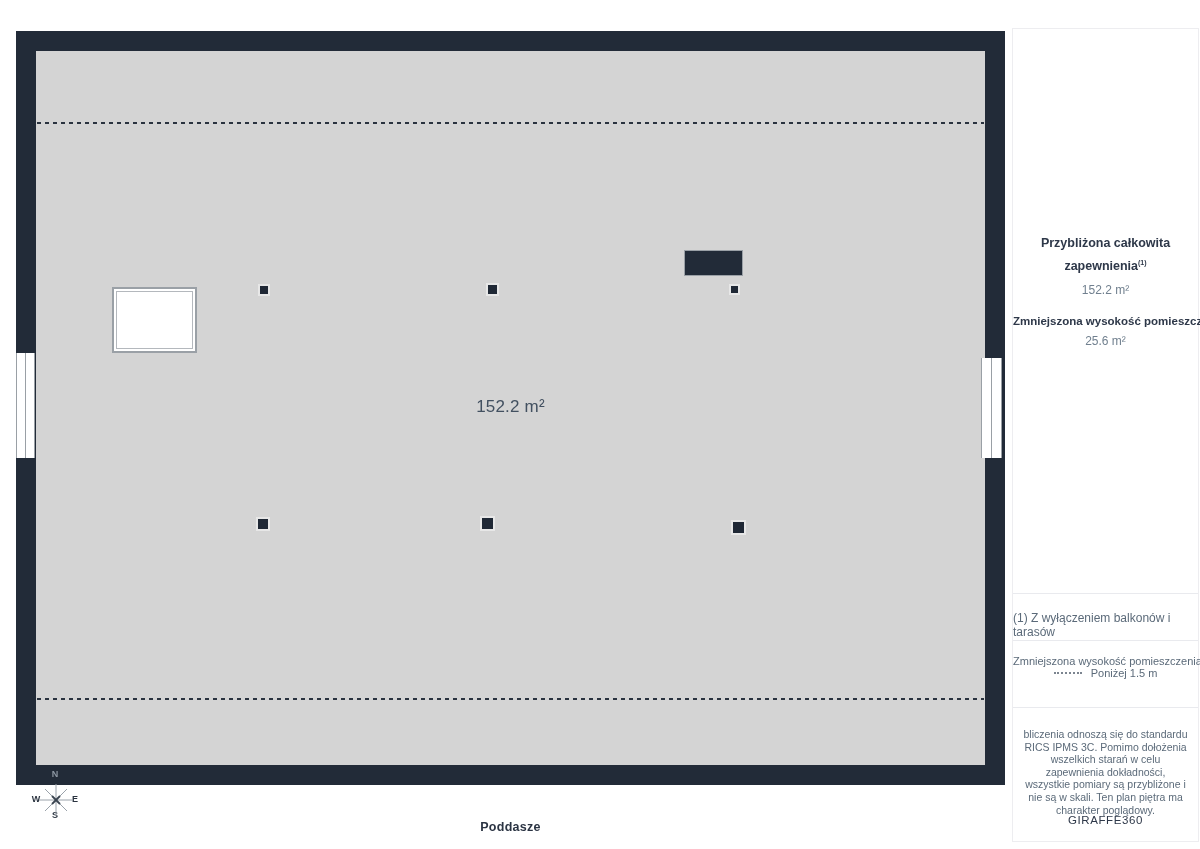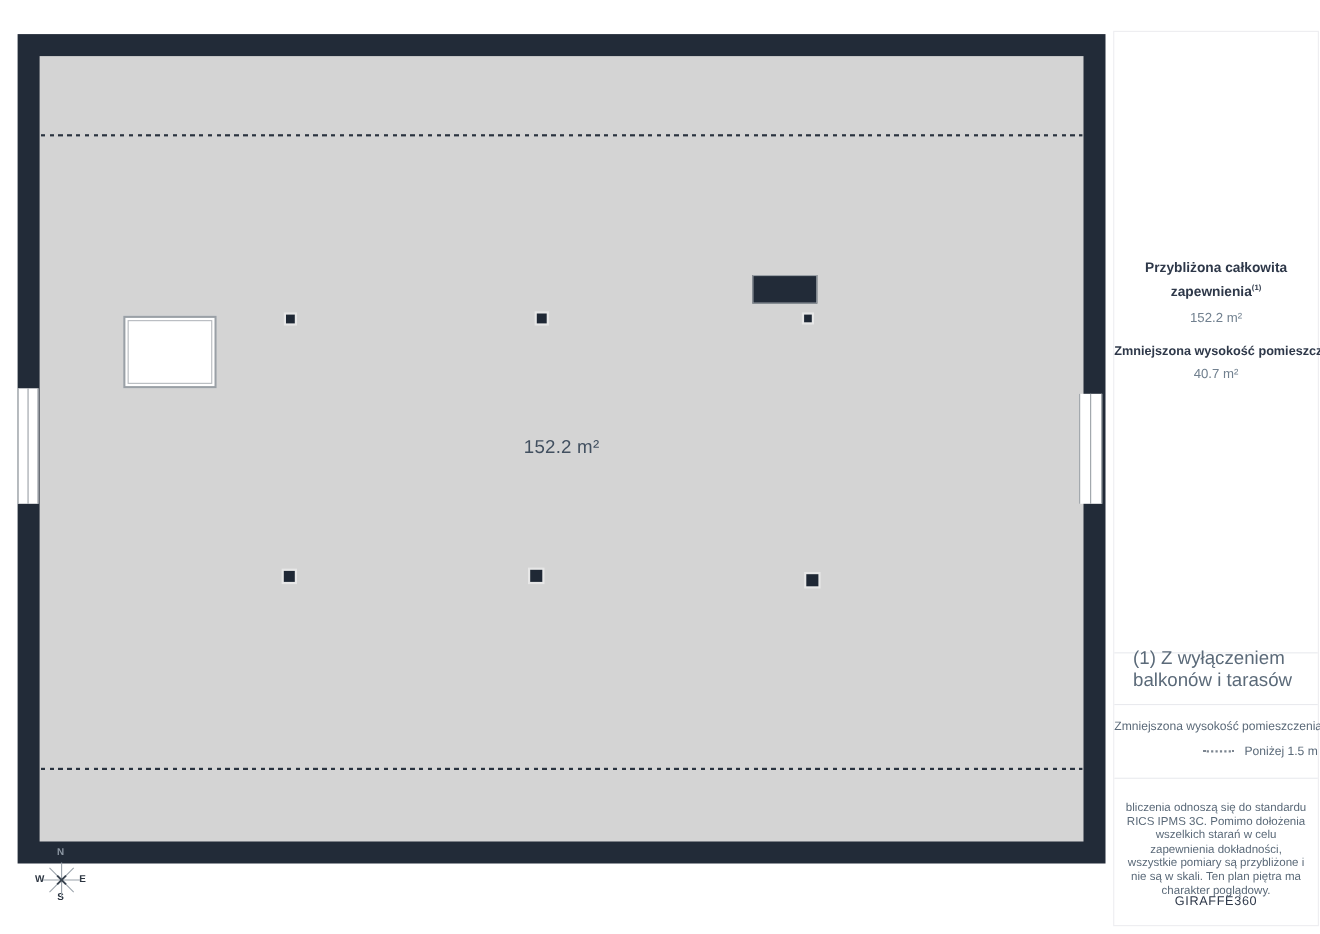--- a/index.html
+++ b/index.html
@@ -54,26 +54,26 @@
   .sidebar{position:absolute;left:1012px;top:28px;width:187px;height:814px;background:#fff;
         border:1px solid #ededf0;box-sizing:border-box;}
   .sb-divider{position:absolute;left:0;right:0;height:1px;background:#e9eaee;}
   .div-1{top:564px;} .div-2{top:611px;} .div-3{top:678px;}
 
   .sb-info{position:absolute;top:205px;left:0;right:0;text-align:center;}
   .sb-title{font-size:12.5px;font-weight:700;color:#2e3849;line-height:19px;padding:0 18px;}
   .sb-title sup{font-size:7px;}
   .sb-value{font-size:12px;color:#71808f;margin-top:7px;}
   .sb-heading2{font-size:11.5px;font-weight:700;color:#2e3849;margin-top:18px;white-space:nowrap;}
-  .sb-note{position:absolute;top:556px;height:47px;left:0;right:0;display:flex;
-        align-items:center;justify-content:center;font-size:17px;color:#5b6a79;margin-left:17px;}
+  .sb-note{position:absolute;top:572px;height:47px;left:0;right:0;display:flex;
+        align-items:center;justify-content:center;font-size:12px;color:#5b6a79;}
   .sb-legend{position:absolute;top:611px;height:67px;left:0;right:0;text-align:center;
         font-size:11px;color:#5b6a79;}
   .sb-legend-heading{margin-top:15px;white-space:nowrap;}
-  .sb-legend-row{margin-top:10px;display:flex;align-items:center;justify-content:flex-end;}
+  .sb-legend-row{display:flex;align-items:center;justify-content:center;}
   .legend-dash{display:inline-block;width:28px;height:0;border-top:2px dotted #7c8590;margin-right:9px;}
   .sb-disclaimer{position:absolute;top:678px;bottom:0;left:0;right:0;}
   .sb-disclaimer p{margin:21px 10px 0;font-size:10.5px;line-height:12.6px;color:#5b6a79;text-align:center;}
   .sb-logo{position:absolute;bottom:15px;left:0;right:0;text-align:center;font-size:11.5px;
         color:#2e3849;letter-spacing:.6px;}
   .sb-logo b{font-weight:400;}
 </style>
 </head>
 <body>
 
@@ -120,30 +120,31 @@
         <line x1="8" y1="8" x2="30" y2="30"></line>
         <line x1="8" y1="30" x2="30" y2="8"></line>
       </g>
       <g stroke="#39434f" stroke-width="1.8">
         <line x1="15" y1="15" x2="23" y2="23"></line>
         <line x1="15" y1="23" x2="23" y2="15"></line>
       </g>
     </svg>
   </div>
 
+  <div class="floor-label">Poddasze</div>
 
   <div class="sidebar">
 
     <div class="sb-info">
       <div class="sb-title">
         <span>Przybliżona całkowita zapewnienia</span><sup>(1)</sup>
       </div>
       <div class="sb-value">152.2 m²</div>
       <div class="sb-heading2">Zmniejszona wysokość pomieszczenia</div>
-      <div class="sb-value">40.7 m²</div>
+      <div class="sb-value">25.6 m²</div>
     </div>
 
     <div class="sb-divider div-1"></div>
 
     <div class="sb-note">(1) Z wyłączeniem balkonów i tarasów</div>
 
     <div class="sb-divider div-2"></div>
 
     <div class="sb-legend">
       <div class="sb-legend-heading">Zmniejszona wysokość pomieszczenia</div>

